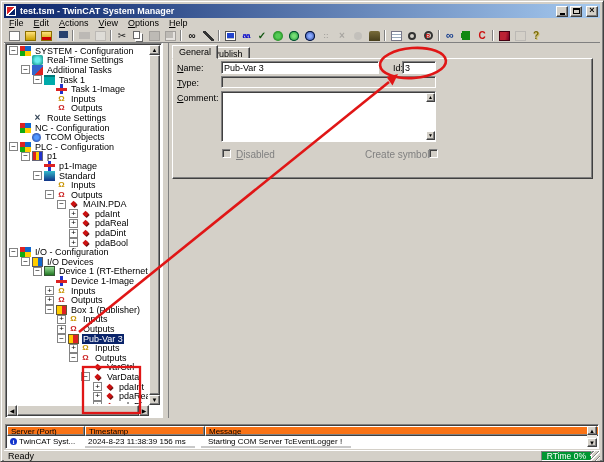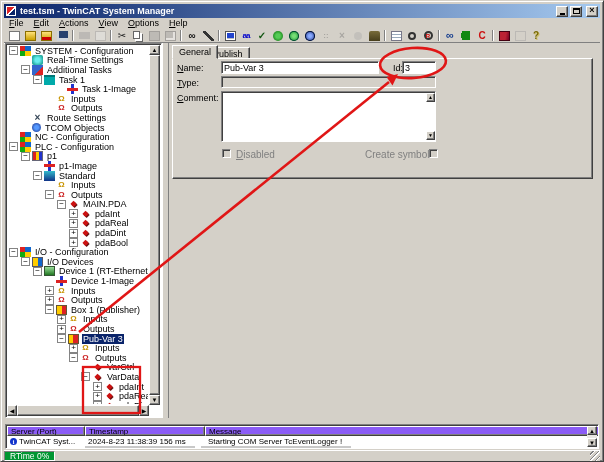--- a/index.html
+++ b/index.html
@@ -120,21 +120,21 @@
   .tbox.disabled{background:#d4d0c8;}
   .vsmini{position:absolute;width:9px;height:9px;font-size:5px;}
   .gray{color:#808080;font-size:10px;position:absolute;white-space:nowrap;}
   .chk{position:absolute;width:9px;height:9px;background:#d4d0c8;border:1px solid;
        border-color:#808080 #fff #fff #808080;box-shadow:inset 1px 1px 0 #404040;}
   
   .splitter-h{position:absolute;left:3px;right:3px;top:417px;height:6px;background:#d4d0c8;}
   .logpanel{position:absolute;left:4px;right:4px;top:423px;height:25px;background:#fff;
        border:1px solid;border-color:#808080 #fff #fff #808080;box-shadow:inset 1px 1px 0 #404040;overflow:hidden;}
   .loghead{position:absolute;left:1px;top:1px;right:11px;height:10px;display:flex;}
-  .lh{background:#8b5cf6;border:1px solid;border-color:#fff #404040 #404040 #fff;
+  .lh{background:#f97316;border:1px solid;border-color:#fff #404040 #404040 #fff;
        box-shadow:inset -1px -1px 0 #808080;font-size:8px;padding:0 3px;white-space:nowrap;overflow:hidden;flex:none;}
   .logrows{position:absolute;left:1px;top:11px;right:11px;bottom:0;overflow:hidden;}
   .lrow{display:flex;align-items:center;height:10px;}
   .lcell{font-size:8px;white-space:nowrap;overflow:hidden;flex:none;padding:0 3px;color:#000;}
   .info-ic{width:7px;height:7px;border-radius:50%;background:#13c;color:#fff;font-size:6px;
        font-weight:bold;display:inline-flex;align-items:center;justify-content:center;margin-right:2px;flex:none;font-family:"Liberation Serif",serif;}
   .smudge{height:4px;background:#c8c8c8;display:inline-block;margin-right:6px;}
   .sb-log{position:absolute;right:1px;top:1px;width:10px;bottom:1px;background:#e9e7e2;}
   .sb-log .up{position:absolute;top:0;left:0;right:0;height:9px;}
   .sb-log .dn{position:absolute;bottom:0;left:0;right:0;height:9px;}
@@ -296,49 +296,49 @@
         <div class="trow" style="padding-left: 13px;">
           <span class="expander">−</span>
           <span class="ticn t-tasks"></span>
           <span class="tlabel">Additional Tasks</span>
         </div>
         <div class="trow" style="padding-left: 25px;">
           <span class="expander">−</span>
           <span class="ticn t-task"></span>
           <span class="tlabel">Task 1</span>
         </div>
-        <div class="trow" style="padding-left: 37px; justify-content: center;">
+        <div class="trow" style="padding-left: 37px;">
           <span class="exsp"></span>
           <span class="ticn t-image"></span>
           <span class="tlabel">Task 1-Image</span>
         </div>
         <div class="trow" style="padding-left: 37px;">
           <span class="exsp"></span>
           <span class="ticn t-inputs"></span>
           <span class="tlabel">Inputs</span>
         </div>
         <div class="trow" style="padding-left: 37px;">
           <span class="exsp"></span>
           <span class="ticn t-outputs"></span>
           <span class="tlabel">Outputs</span>
         </div>
         <div class="trow" style="padding-left: 13px;">
           <span class="exsp"></span>
           <span class="ticn t-route"></span>
           <span class="tlabel">Route Settings</span>
         </div>
+        <div class="trow" style="padding-left: 1px;">
+          <span class="exsp"></span>
+          <span class="ticn t-cfg"></span>
+          <span class="tlabel">NC - Configuration</span>
+        </div>
         <div class="trow" style="padding-left: 13px;">
           <span class="exsp"></span>
           <span class="ticn t-tcom"></span>
           <span class="tlabel">TCOM Objects</span>
-        </div>
-        <div class="trow" style="padding-left: 1px;">
-          <span class="exsp"></span>
-          <span class="ticn t-cfg"></span>
-          <span class="tlabel">NC - Configuration</span>
         </div>
         <div class="trow" style="padding-left: 1px;">
           <span class="expander">−</span>
           <span class="ticn t-cfg"></span>
           <span class="tlabel">PLC - Configuration</span>
         </div>
         <div class="trow" style="padding-left: 13px;">
           <span class="expander">−</span>
           <span class="ticn t-plcprj"></span>
           <span class="tlabel">p1</span>
@@ -533,20 +533,21 @@
           <span class="smudge" style="width: 150px;"></span>
         </div>
       </div>
     <div class="sb-log">
       <div class="sbtn up">▲</div>
       <div class="sbtn dn">▼</div>
     </div>
   </div>
 
   <div class="statusbar">
+    <span class="sb-ready">Ready</span>
     <span class="sb-rtime" id="rtimebox" style="background: rgb(0, 150, 50);">RTime 0%</span>
     <span class="grip"></span>
   </div>
 
   <svg id="overlay" viewBox="0 0 604 462">
     <ellipse class="ann" cx="412" cy="62" rx="33" ry="15" fill="none" stroke-width="2.6" transform="rotate(-4 412 62)" stroke="#e01616"></ellipse>
     <line class="ann" x1="78" y1="331" x2="388" y2="81" stroke-width="2.6" stroke="#e01616"></line>
     <polygon class="annf" points="397,73 391.5,84.5 385.5,76" fill="#e01616"></polygon>
     <rect class="ann" x="82" y="366" width="57" height="46" fill="none" stroke-width="2.3" stroke="#e01616"></rect>
   </svg>

